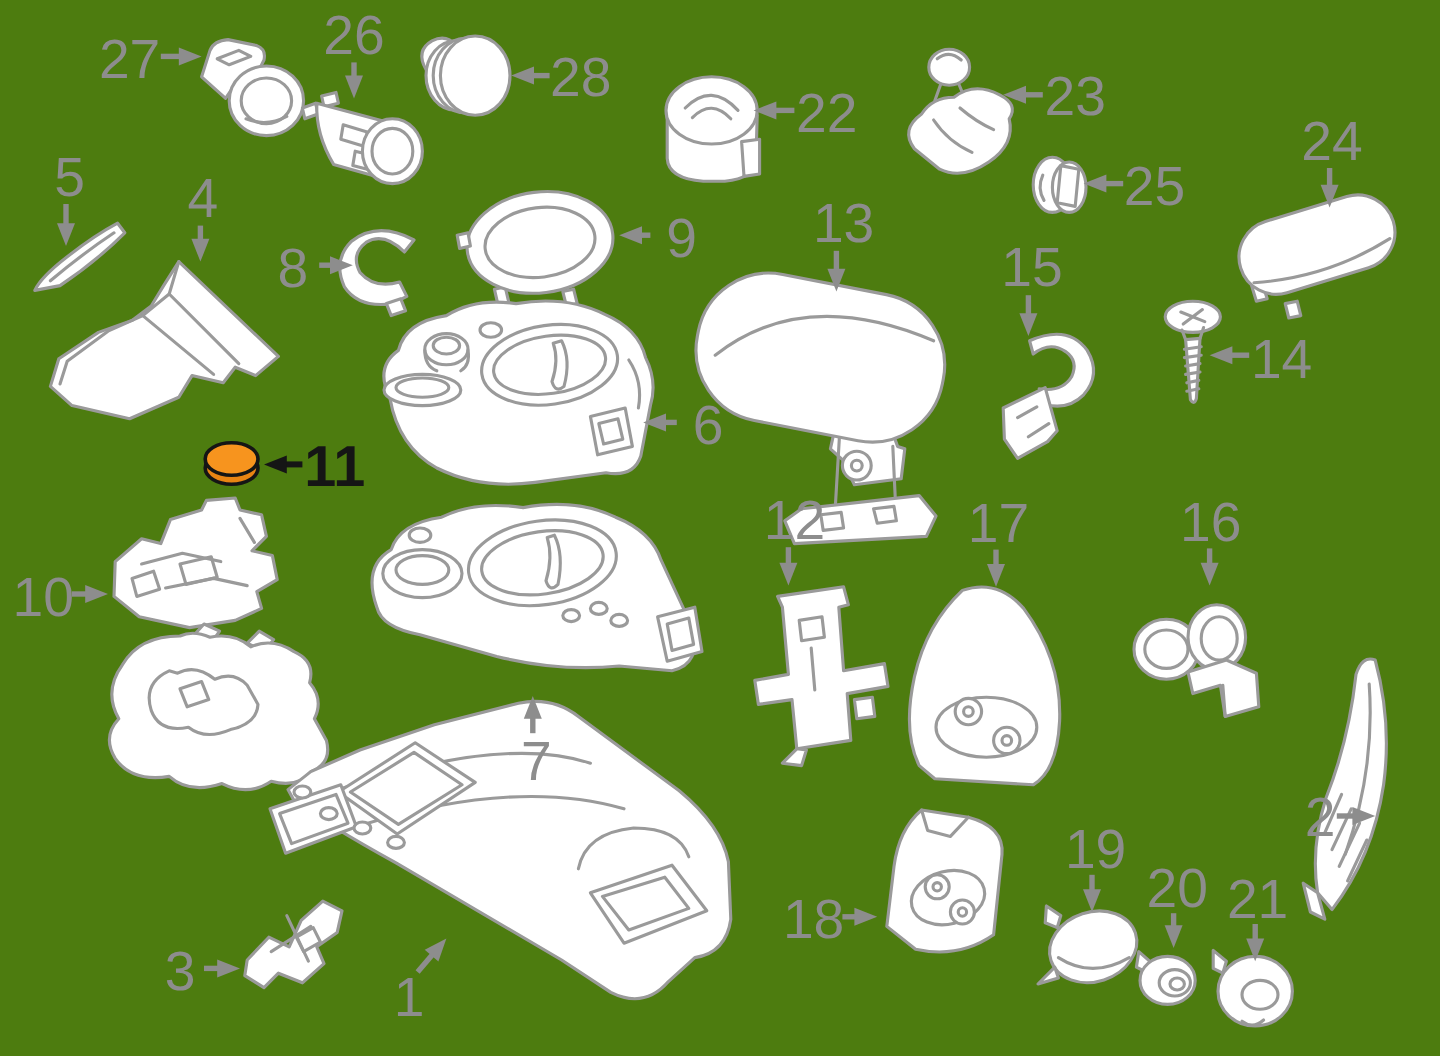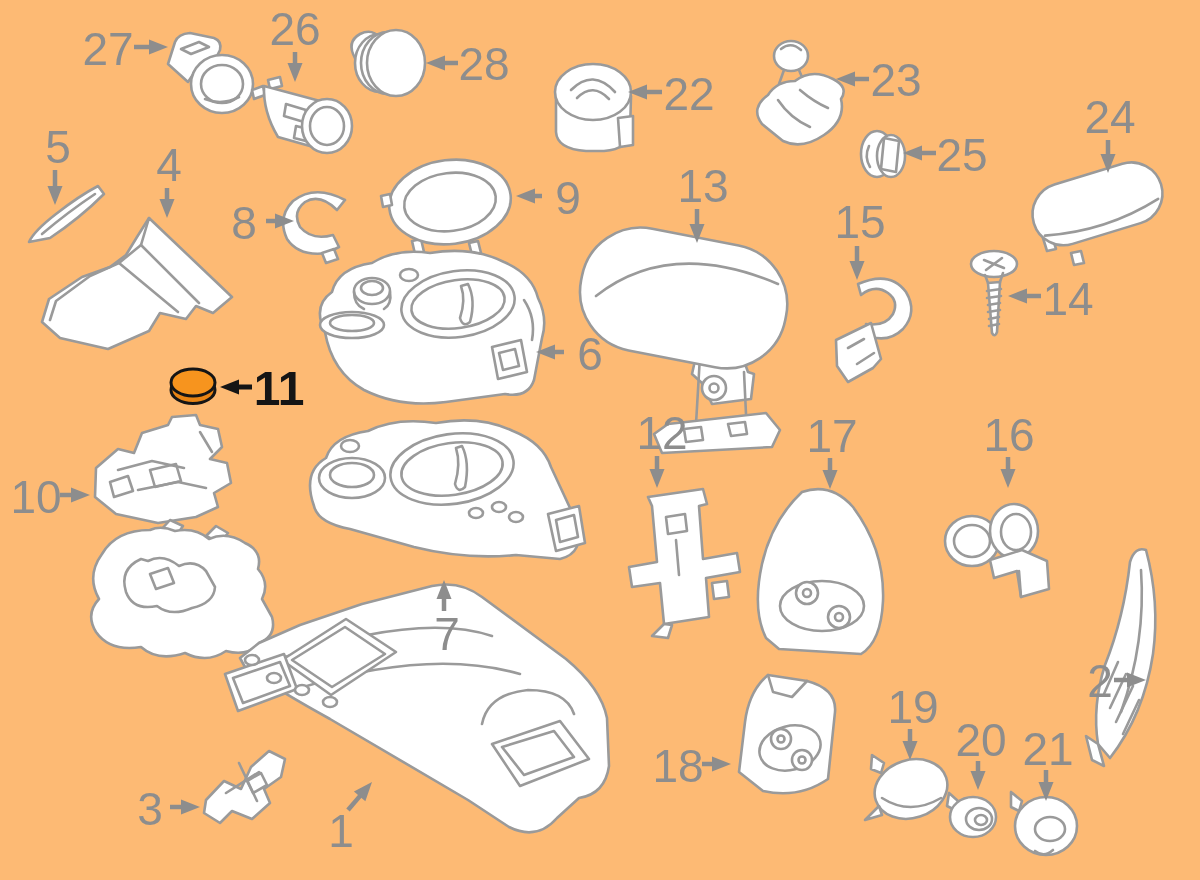--- a/index.html
+++ b/index.html
@@ -1,16 +1,16 @@
 <!DOCTYPE html>
 <html><head>
 <meta charset="utf-8">
 <style>
   html,body{margin:0;padding:0;background:#ffffff;}
-  .stage{position:relative;width:1200px;height:880px;background:#fdba74;overflow:hidden;}
+  .stage{position:relative;width:1200px;height:880px;background:#4d7c0f;overflow:hidden;}
   svg{display:block;}
   
   .art path,.art ellipse,.art rect,.art circle{
     fill:#ffffff;stroke:#9a9a9a;stroke-width:2.6;
     stroke-linejoin:round;stroke-linecap:round;
   }
   .art .ln{fill:none;}
   .part-number{
     font-family:"Liberation Sans",sans-serif;
     font-size:46px;

